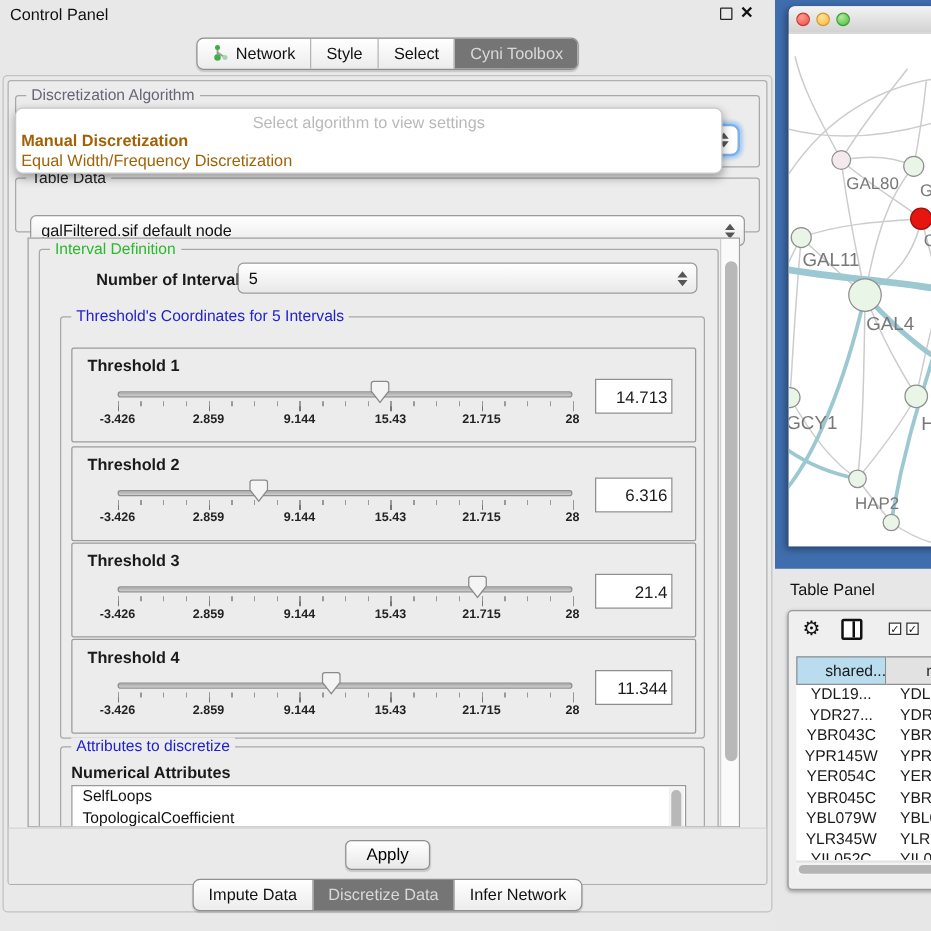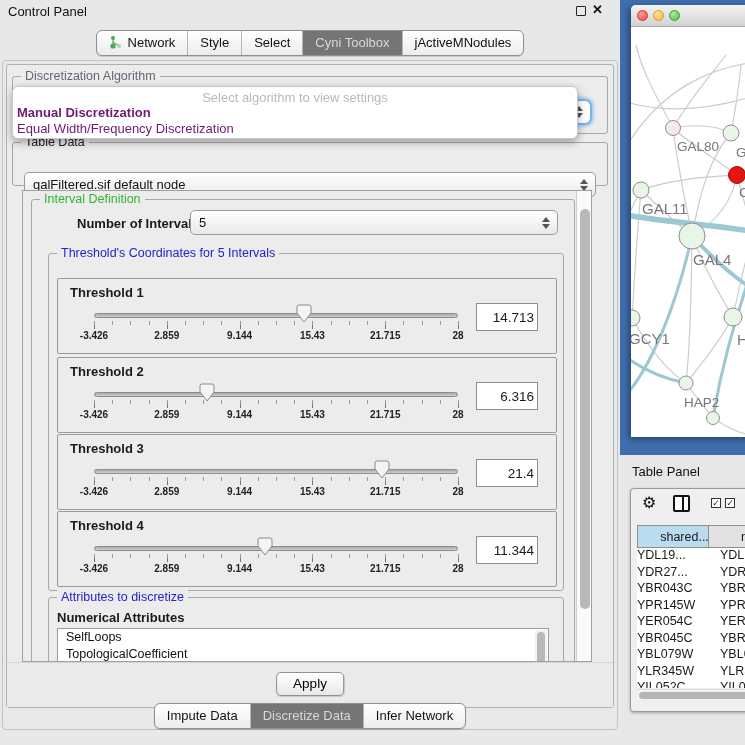--- a/index.html
+++ b/index.html
@@ -41,21 +41,21 @@
 
   #algo-group { left:12px; top:76px; width:596px; height:58px; }
   
   #algo-combo-fragment { left:530px; top:99px; width:62px; height:26px; border-radius:7px;
       background:#fff; border:2px solid #7db3ea; box-shadow:0 0 3px 2px #a9cdf2; z-index:4; }
 
   
   #algo-popup { left:12px; top:86px; width:566px; height:53px; background:#fff; border:1px solid #c9c9c9;
       border-radius:6px; box-shadow:0 3px 8px rgba(0,0,0,.35); z-index:5; }
   #algo-hint { left:0; top:3px; width:100%; text-align:center; font-size:13px; color:#b9b9b9; }
-  .algo-item { left:2px; width:560px; font-size:13px; color:#701a75; padding-left:2px; }
+  .algo-item { left:2px; width:560px; font-size:13px; color:#a16207; padding-left:2px; }
   #algo-item-0 { top:18px; font-weight:bold; }
   #algo-item-1 { top:34px; }
 
   #tabledata-group { left:12px; top:142px; width:596px; height:44px; }
   .gtitle.plain { color:#222; }
 
   
   .combo { background:linear-gradient(#ffffff,#e9e9e9); border:1px solid #9a9a9a; border-radius:5px;
            font-size:13px; color:#111; display:flex; align-items:center; padding:0 22px 0 8px; }
   .spinners { position:absolute; right:7px; top:50%; transform:translateY(-50%); width:8px; height:12px; }
@@ -135,21 +135,21 @@
   #col-ic:before { content:""; position:absolute; left:50%; top:0; width:2px; height:100%; background:#111; }
   .cb-ic { top:9px; width:10px; height:10px; border:1.5px solid #333; font-size:9px; line-height:8px;
            text-align:center; color:#222; background:#fff; }
   #cb1 { left:80px; } #cb2 { left:94px; }
   #tp-header { left:6px; top:36px; width:140px; height:23px; display:flex; font-size:12.5px; }
   .hcell { border:1px solid #8f8f8f; display:flex; align-items:center; justify-content:center;padding-left:23px; }
   #hc0 { width:72px; background:#b9dcee; }
   #hc1 { width:70px; background:#e2e2e2; border-left:none; justify-content:flex-start; padding-left:32px; }
   #tp-rows { left:6px; top:59px; width:140px; height:140px; background:#fff; overflow:hidden; }
   .trow { display:flex; height:16.5px; font-size:12.5px; }
-  .c0 { width:72px; }
+  .c0 { width:72px; text-align:center; }
   .c1 { width:68px; padding-left:11px; }
   #tp-hscroll { left:6px; top:200px; width:132px; height:11px; background:#f3f3f3; border-top:1px solid #ddd; }
   #tp-hscroll .thumb { position:absolute; left:2px; top:2px; width:120px; height:7px; background:#b5b5b5; border-radius:4px; }
 </style>
 </head>
 <body>
 
 <div id="control-panel" class="abs">
 
   <div id="cp-titlebar" class="abs">
@@ -171,23 +171,20 @@
         <span>Network</span>
       </span>
       <span class="seg">
           <span>Style</span>
         </span>
       <span class="seg">
           <span>Select</span>
         </span>
       <span class="seg sel">
           <span>Cyni Toolbox</span>
-        </span>
-      <span class="seg">
-          <span>jActiveMNodules</span>
         </span>
     </span>
   </div>
 
   <div id="outer-frame" class="abs"></div>
   <div id="inner-frame" class="abs"></div>
 
   <div id="algo-group" class="abs group">
     <span class="gtitle dim">Discretization Algorithm</span>
   </div>

